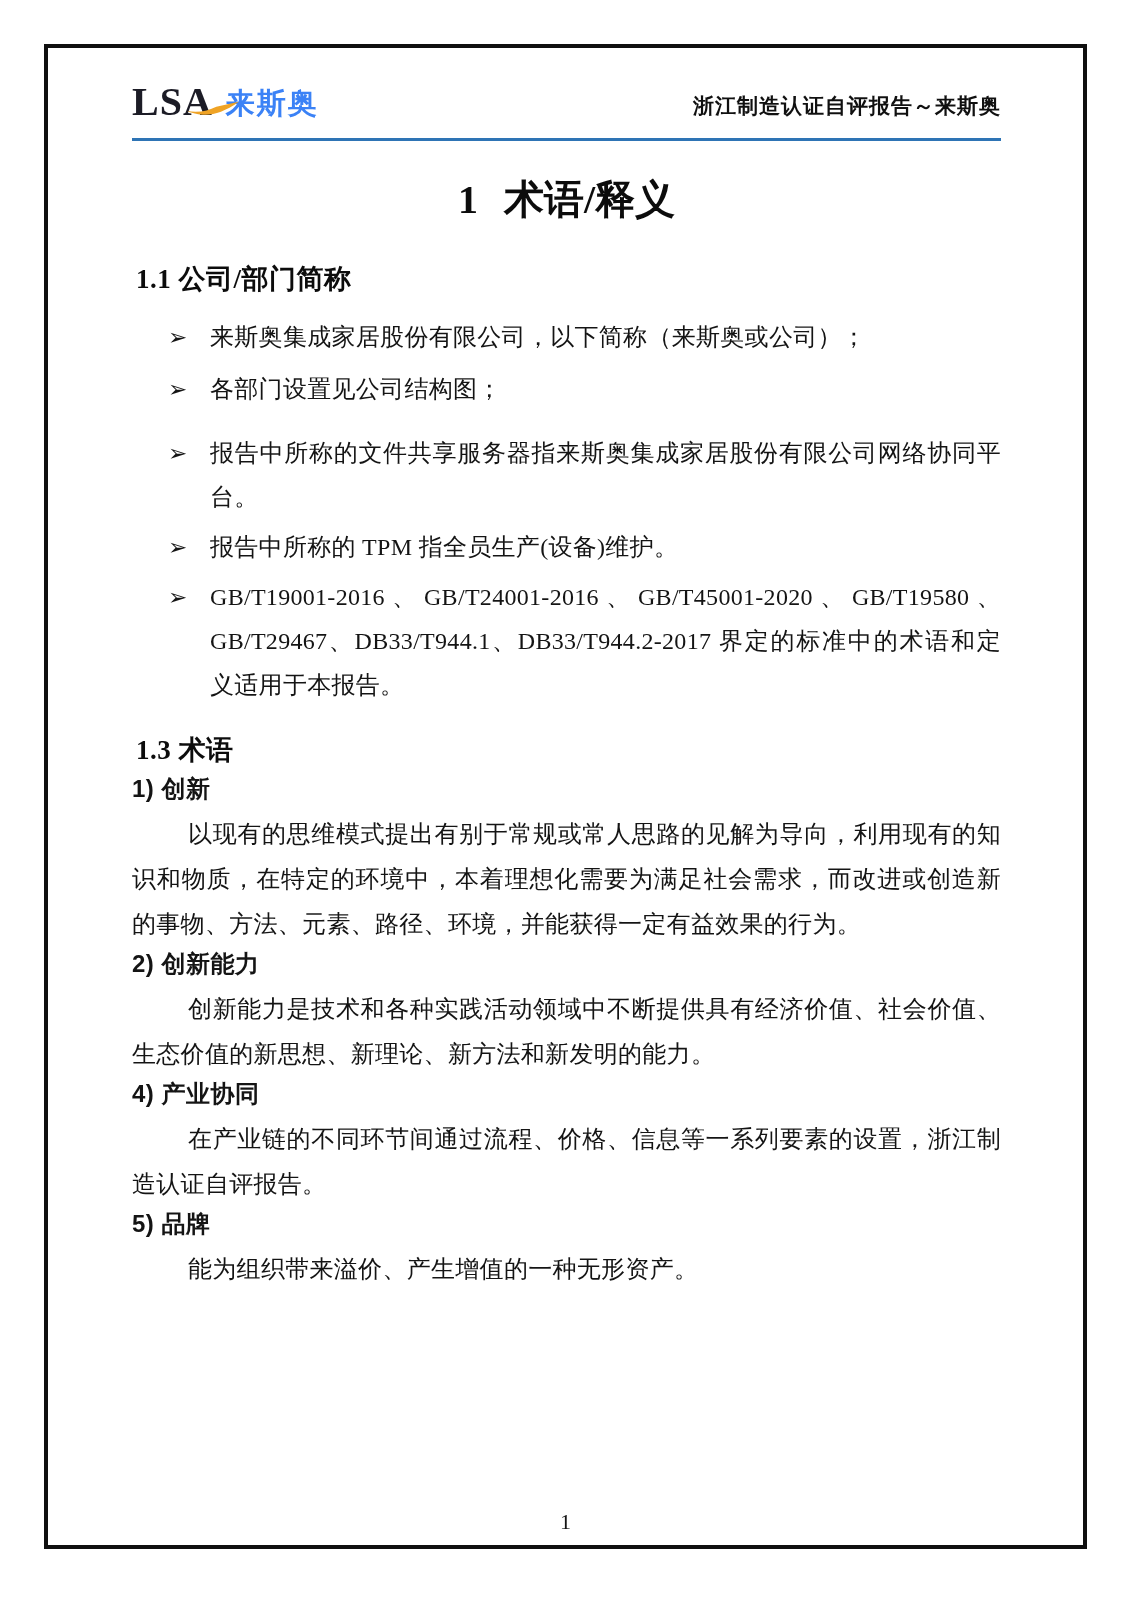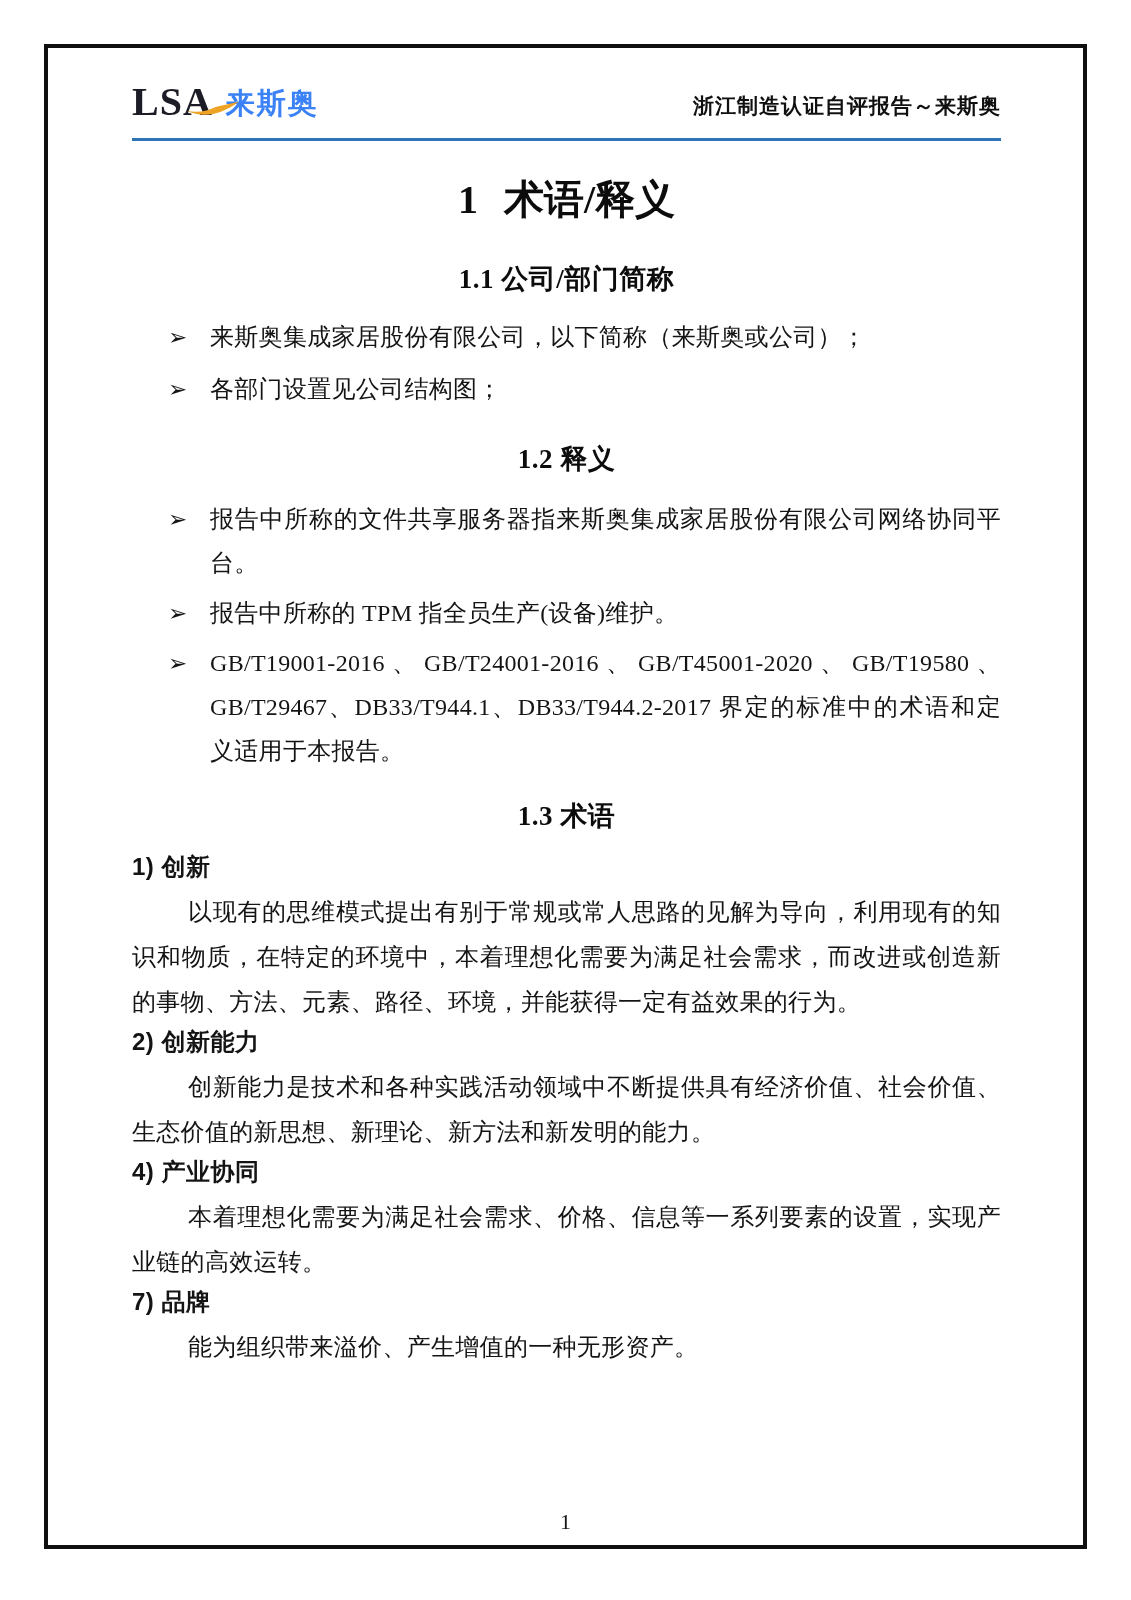--- a/index.html
+++ b/index.html
@@ -17,21 +17,21 @@
                font-weight:bold; font-size:40px; line-height:40px; letter-spacing:1px; color:var(--logo-navy); }
   .swoosh { position:absolute; left:54px; bottom:6px; width:54px; height:15px; pointer-events:none; }
   .logo-cn { font-family:"Liberation Sans","DejaVu Sans",sans-serif; font-weight:bold;
              font-size:29px; line-height:38px; letter-spacing:2px; color:#3b82f6; }
   .hdr-right { font-weight:bold; font-size:21px; line-height:26px; padding-bottom:3px; letter-spacing:1px; color:#101010;text-align:right; }
   .rule { height:3px; background:var(--rule-blue); margin-top:16px; }
 
   
   .doc-title { margin:32px 0 0; text-align:center; font-weight:bold; font-size:40px;
                line-height:54px; color:#0c0c0c; word-spacing:16px; }
-  .sec { font-weight:bold; font-size:27px; line-height:36px; margin:16px; color:#0c0c0c; letter-spacing:0.5px;text-align:center; }
+  .sec { font-weight:bold; font-size:27px; line-height:36px; margin:4px; color:#0c0c0c; letter-spacing:0.5px; }
   .s1 { margin-top:34px; } .s2 { margin-top:30px; } .s3 { margin-top:25px; }
 
   
   .bullet { position:relative; padding-left:78px; font-size:24px; line-height:44px;
             text-align:justify; letter-spacing:0.3px; }
   .bullet .marker { position:absolute; left:36px; top:0; font-size:23px;
                     font-family:"DejaVu Sans","Liberation Sans",sans-serif; }
   .mt18 { margin-top:18px; } .mt8 { margin-top:8px; } .mt20 { margin-top:20px; } .mt6 { margin-top:6px; }
 
   
@@ -69,21 +69,20 @@
     <h2 class="sec s1">1.1 公司/部门简称</h2>
     <div class="bullet mt18">
       <span class="marker">➢</span>
       <span>来斯奥集成家居股份有限公司，以下简称（来斯奥或公司）；</span>
     </div>
     <div class="bullet mt8">
       <span class="marker">➢</span>
       <span>各部门设置见公司结构图；</span>
     </div>
 
-    <h2 class="sec s2">1.2 释义</h2>
     <div class="bullet mt20">
       <span class="marker">➢</span>
       <span>报告中所称的文件共享服务器指来斯奥集成家居股份有限公司网络协同平台。</span>
     </div>
     <div class="bullet mt6">
       <span class="marker">➢</span>
       <span>报告中所称的 TPM 指全员生产(设备)维护。</span>
     </div>
     <div class="bullet mt6">
       <span class="marker">➢</span>
@@ -95,22 +94,22 @@
     <div class="term">
       <h3 class="term-label">1) 创新</h3>
       <p class="term-def">以现有的思维模式提出有别于常规或常人思路的见解为导向，利用现有的知识和物质，在特定的环境中，本着理想化需要为满足社会需求，而改进或创造新的事物、方法、元素、路径、环境，并能获得一定有益效果的行为。</p>
     </div>
     <div class="term">
       <h3 class="term-label">2) 创新能力</h3>
       <p class="term-def">创新能力是技术和各种实践活动领域中不断提供具有经济价值、社会价值、生态价值的新思想、新理论、新方法和新发明的能力。</p>
     </div>
     <div class="term">
       <h3 class="term-label">4) 产业协同</h3>
-      <p class="term-def">本着理想化需要为满足社会需求、价格、信息等一系列要素的设置，实现产业链的高效运转。</p>
+      <p class="term-def">在产业链的不同环节间通过流程、价格、信息等一系列要素的设置，浙江制造认证自评报告。</p>
     </div>
     <div class="term">
-      <h3 class="term-label">7) 品牌</h3>
+      <h3 class="term-label">5) 品牌</h3>
       <p class="term-def">能为组织带来溢价、产生增值的一种无形资产。</p>
     </div>
 
     <div class="page-num">1</div>
   </div>
 </div>
 
 </body></html>

